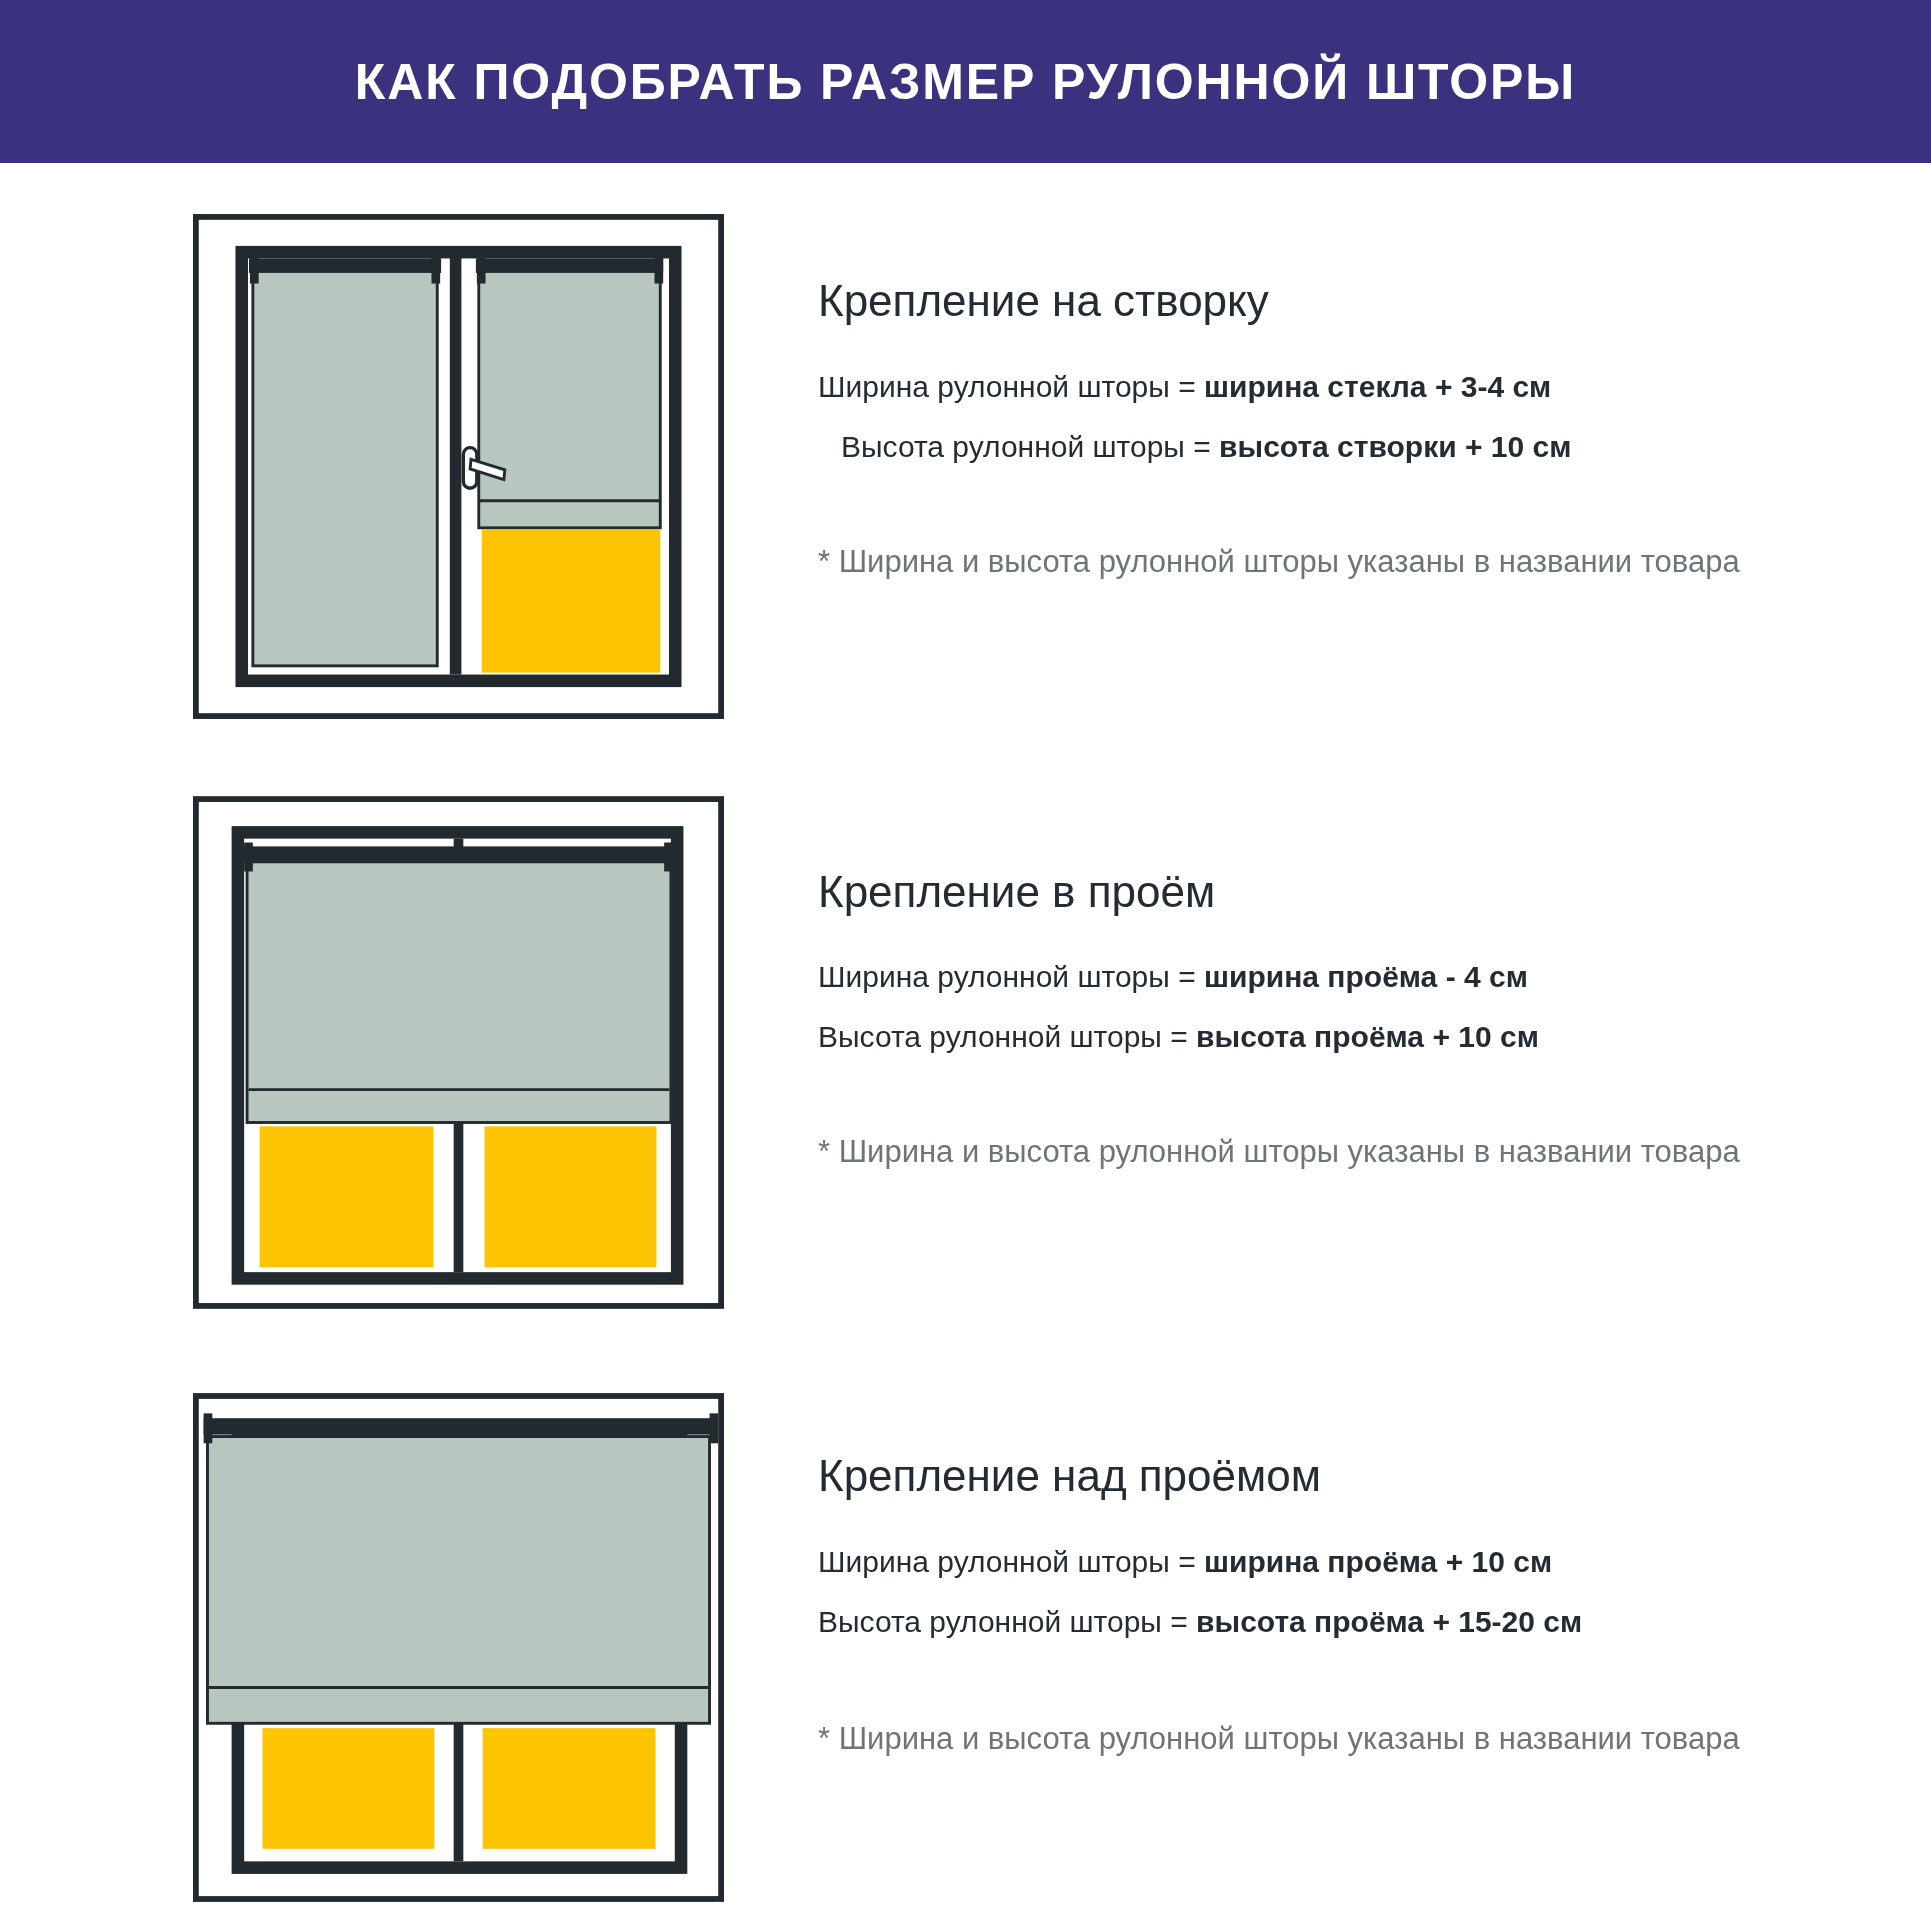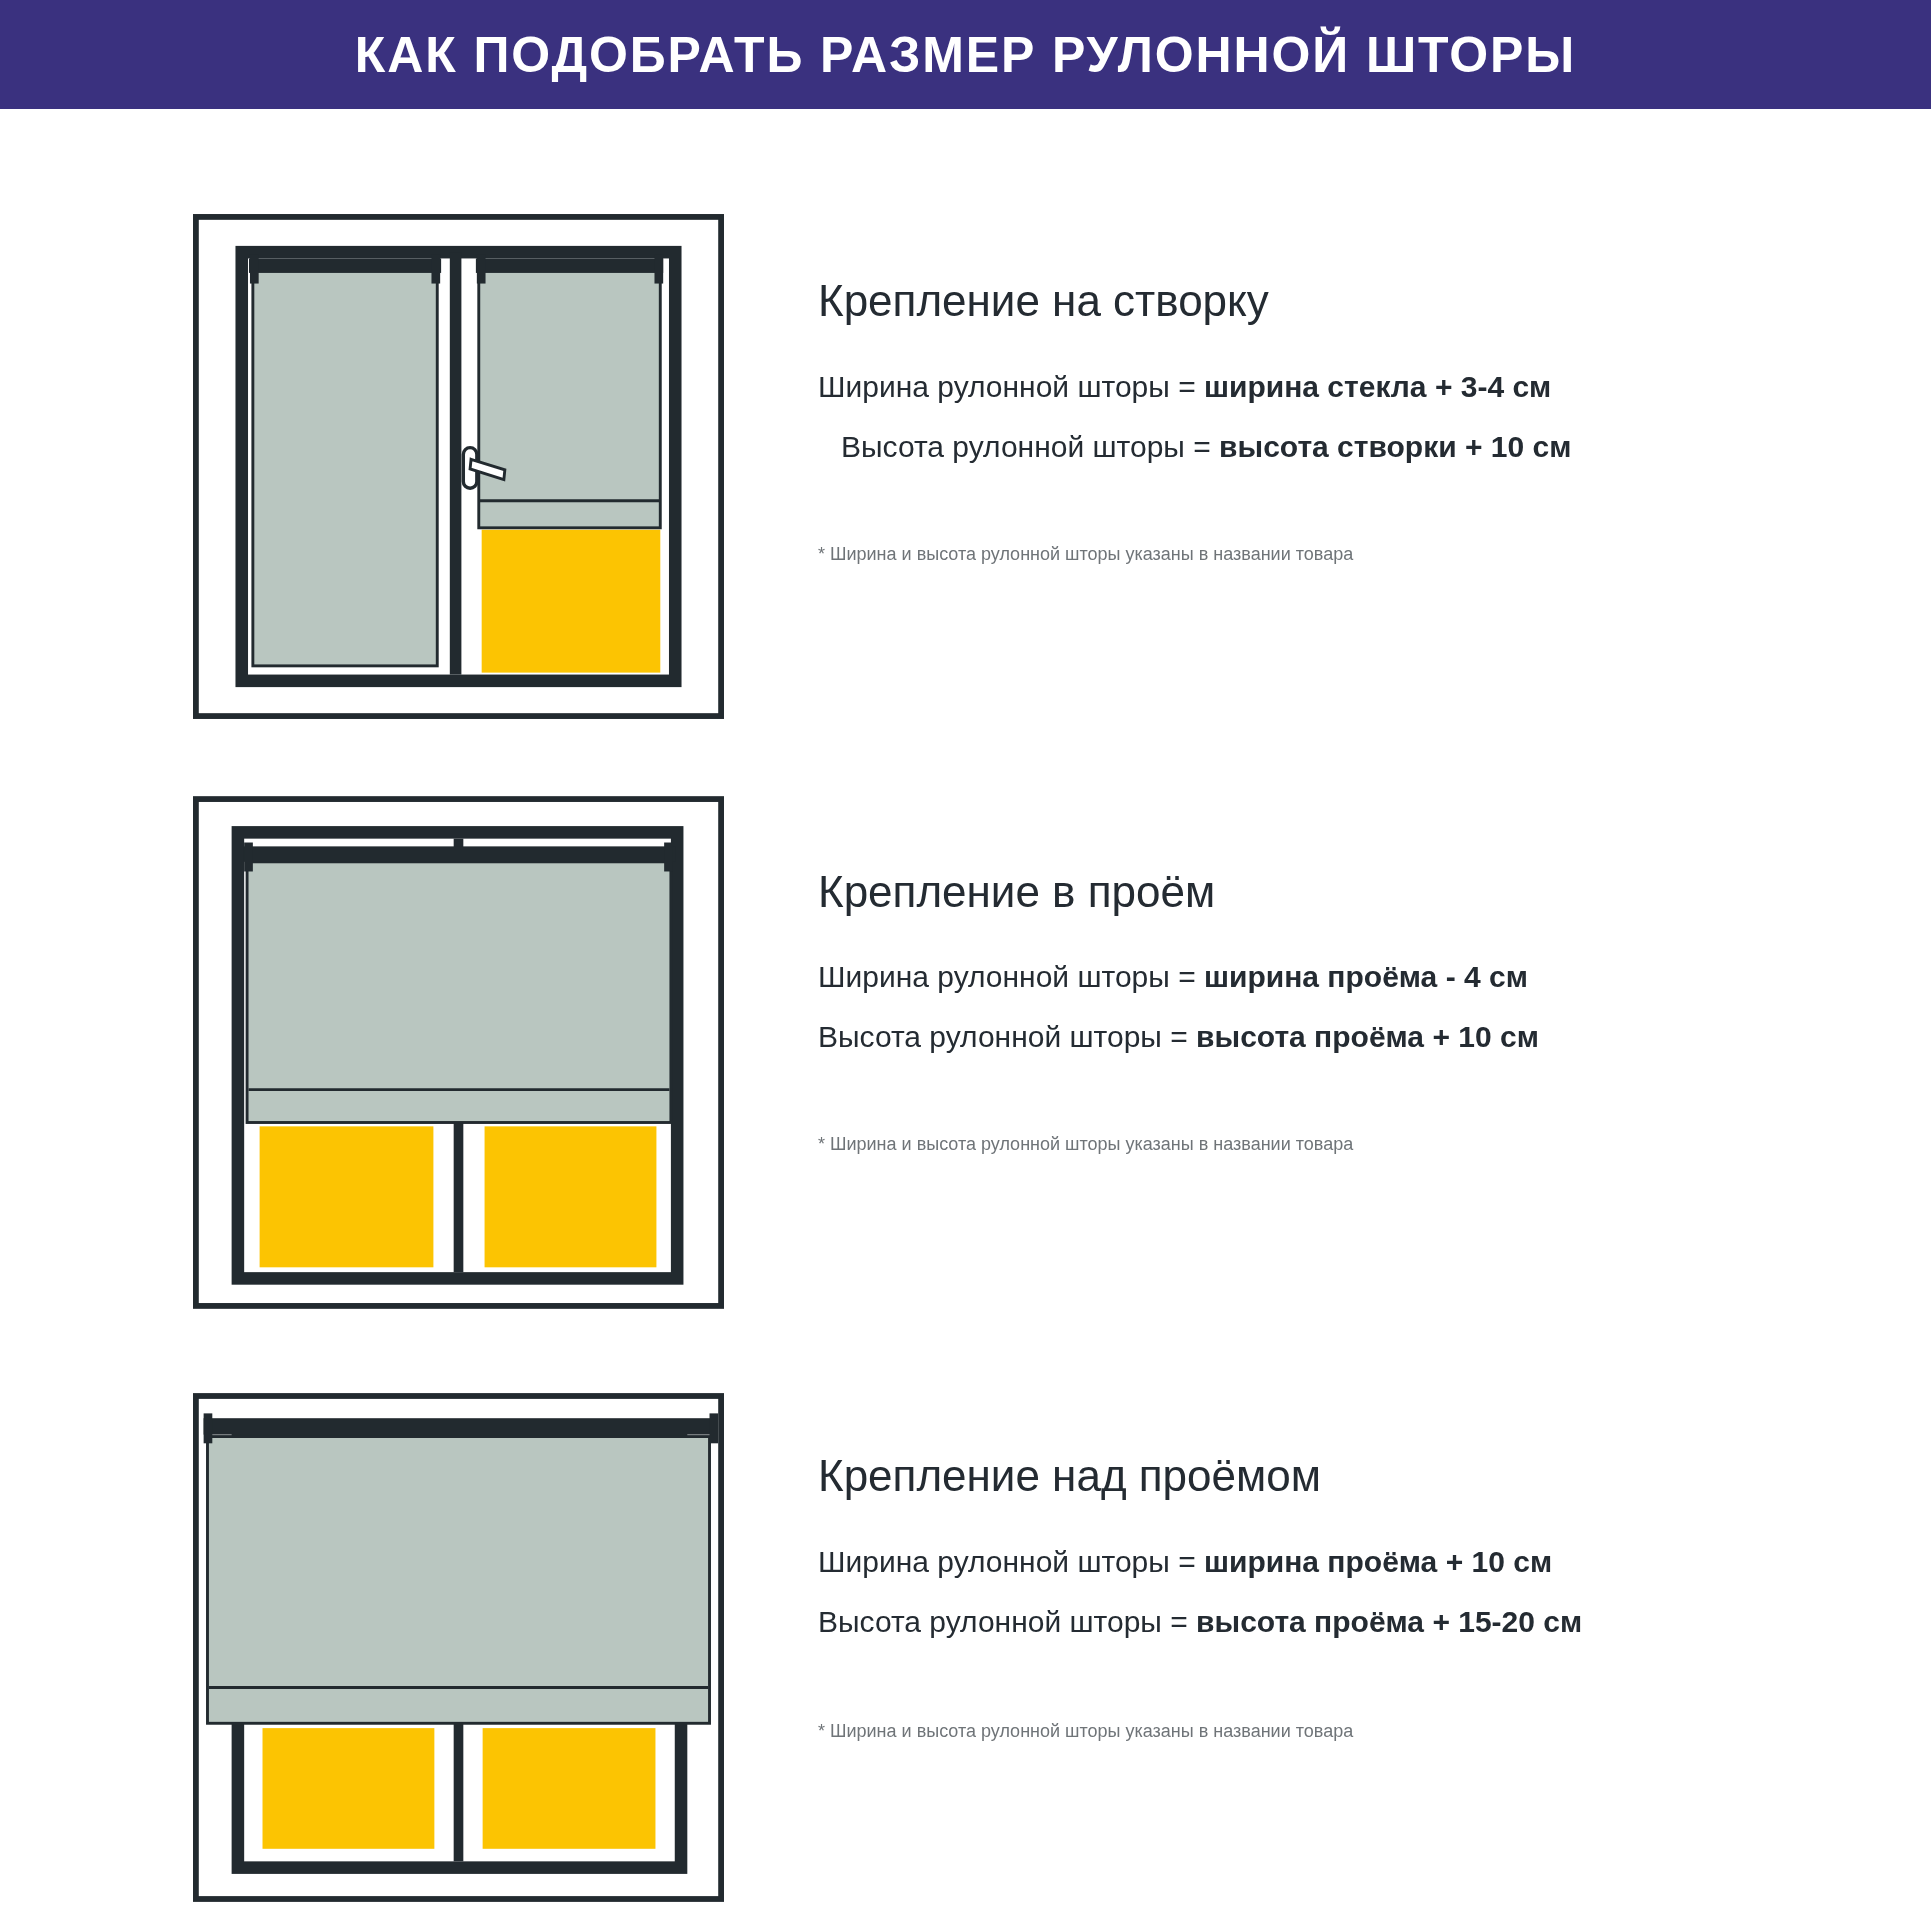--- a/index.html
+++ b/index.html
@@ -1,40 +1,40 @@
 <!DOCTYPE html>
 <html><head>
 <meta charset="utf-8">
 <style>
   html,body { margin:0; padding:0; background:#ffffff; }
   .page {
     position:relative; width:1931px; height:1931px; background:#ffffff;
     font-family:"Liberation Sans","DejaVu Sans",sans-serif; overflow:hidden;
   }
   .header {
-    position:absolute; left:0; top:0; width:1931px; height:109px;
+    position:absolute; left:0; top:0; width:1931px; height:163px;
     background:#3A317F; display:flex; align-items:center; justify-content:center;
   }
   .header .title {
     color:#ffffff; font-size:50px; font-weight:bold; letter-spacing:1.9px;
     white-space:nowrap;
   }
   .diagram { position:absolute; }
   .sec-heading {
     position:absolute; left:818px; font-size:44px; font-weight:normal;
     color:#242B32; white-space:nowrap;
   }
   .sec-line {
     position:absolute; left:818px; font-size:30px; color:#242B32;
     white-space:nowrap;
     text-align:center;
   }
   .sec-line b { font-weight:bold; }
   .sec-footnote {
-    position:absolute; left:818px; font-size:18px; color:#6F7478;
+    position:absolute; left:818px; font-size:31px; color:#6F7478;
     white-space:nowrap;
   }
 </style>
 </head>
 <body>
 
 <div class="page">
 
   <div class="header">
     <div class="title">КАК ПОДОБРАТЬ РАЗМЕР РУЛОННОЙ ШТОРЫ</div>

